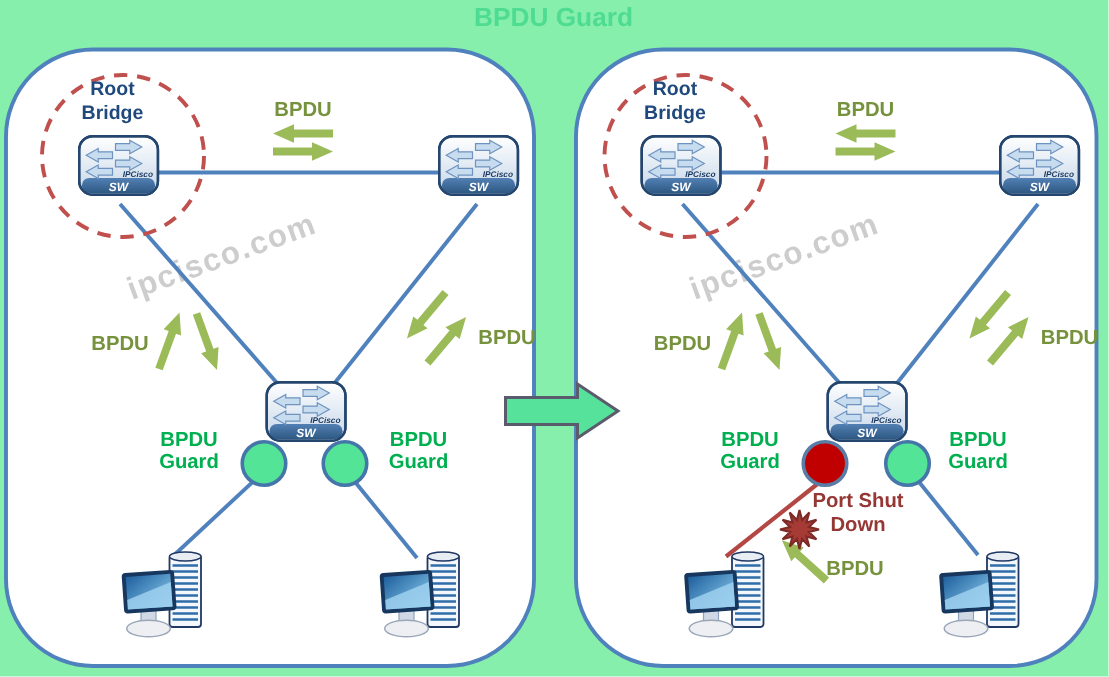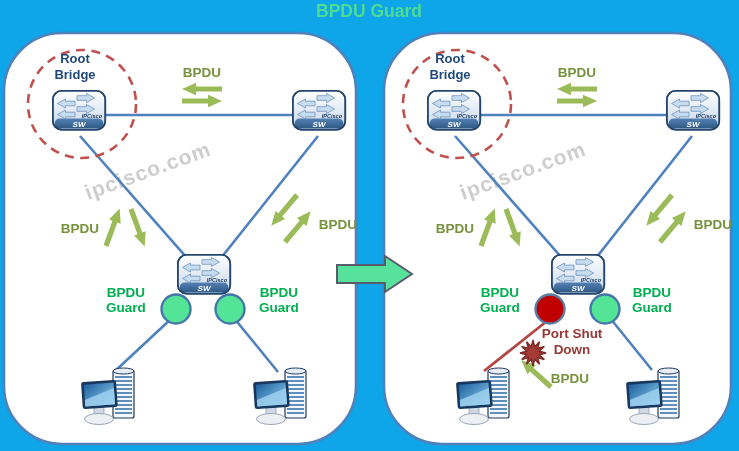--- a/index.html
+++ b/index.html
@@ -1,16 +1,16 @@
 <!DOCTYPE html>
 <html><head>
 <meta charset="utf-8">
 <style>
   html,body{margin:0;padding:0;background:#ffffff;}
-  .stage{position:relative;width:739px;height:451px;background:#0ea5e9;overflow:hidden;
+  .stage{position:relative;width:739px;height:451px;background:#86efac;overflow:hidden;
          font-family:"Liberation Sans",sans-serif;}
   svg text{font-family:"Liberation Sans",sans-serif;}
   .title-text{fill:#4DDC92;font-size:17.5px;font-weight:bold;text-anchor:middle;}
   .panel{fill:#ffffff;stroke:#4F81BD;stroke-width:2.6;}
   .link{stroke:#4F81BD;stroke-width:2.6;fill:none;}
   .link-red{stroke:#B24743;stroke-width:2.8;fill:none;}
   .dashed-circle{fill:none;stroke:#C0504D;stroke-width:2.6;stroke-dasharray:9 6.5;}
   .olive-arrow{fill:#9BBB59;}
   .t-navy{fill:#1F497D;font-size:13px;font-weight:bold;text-anchor:middle;}
   .t-olive{fill:#76923C;font-size:13.5px;font-weight:bold;text-anchor:middle;}

